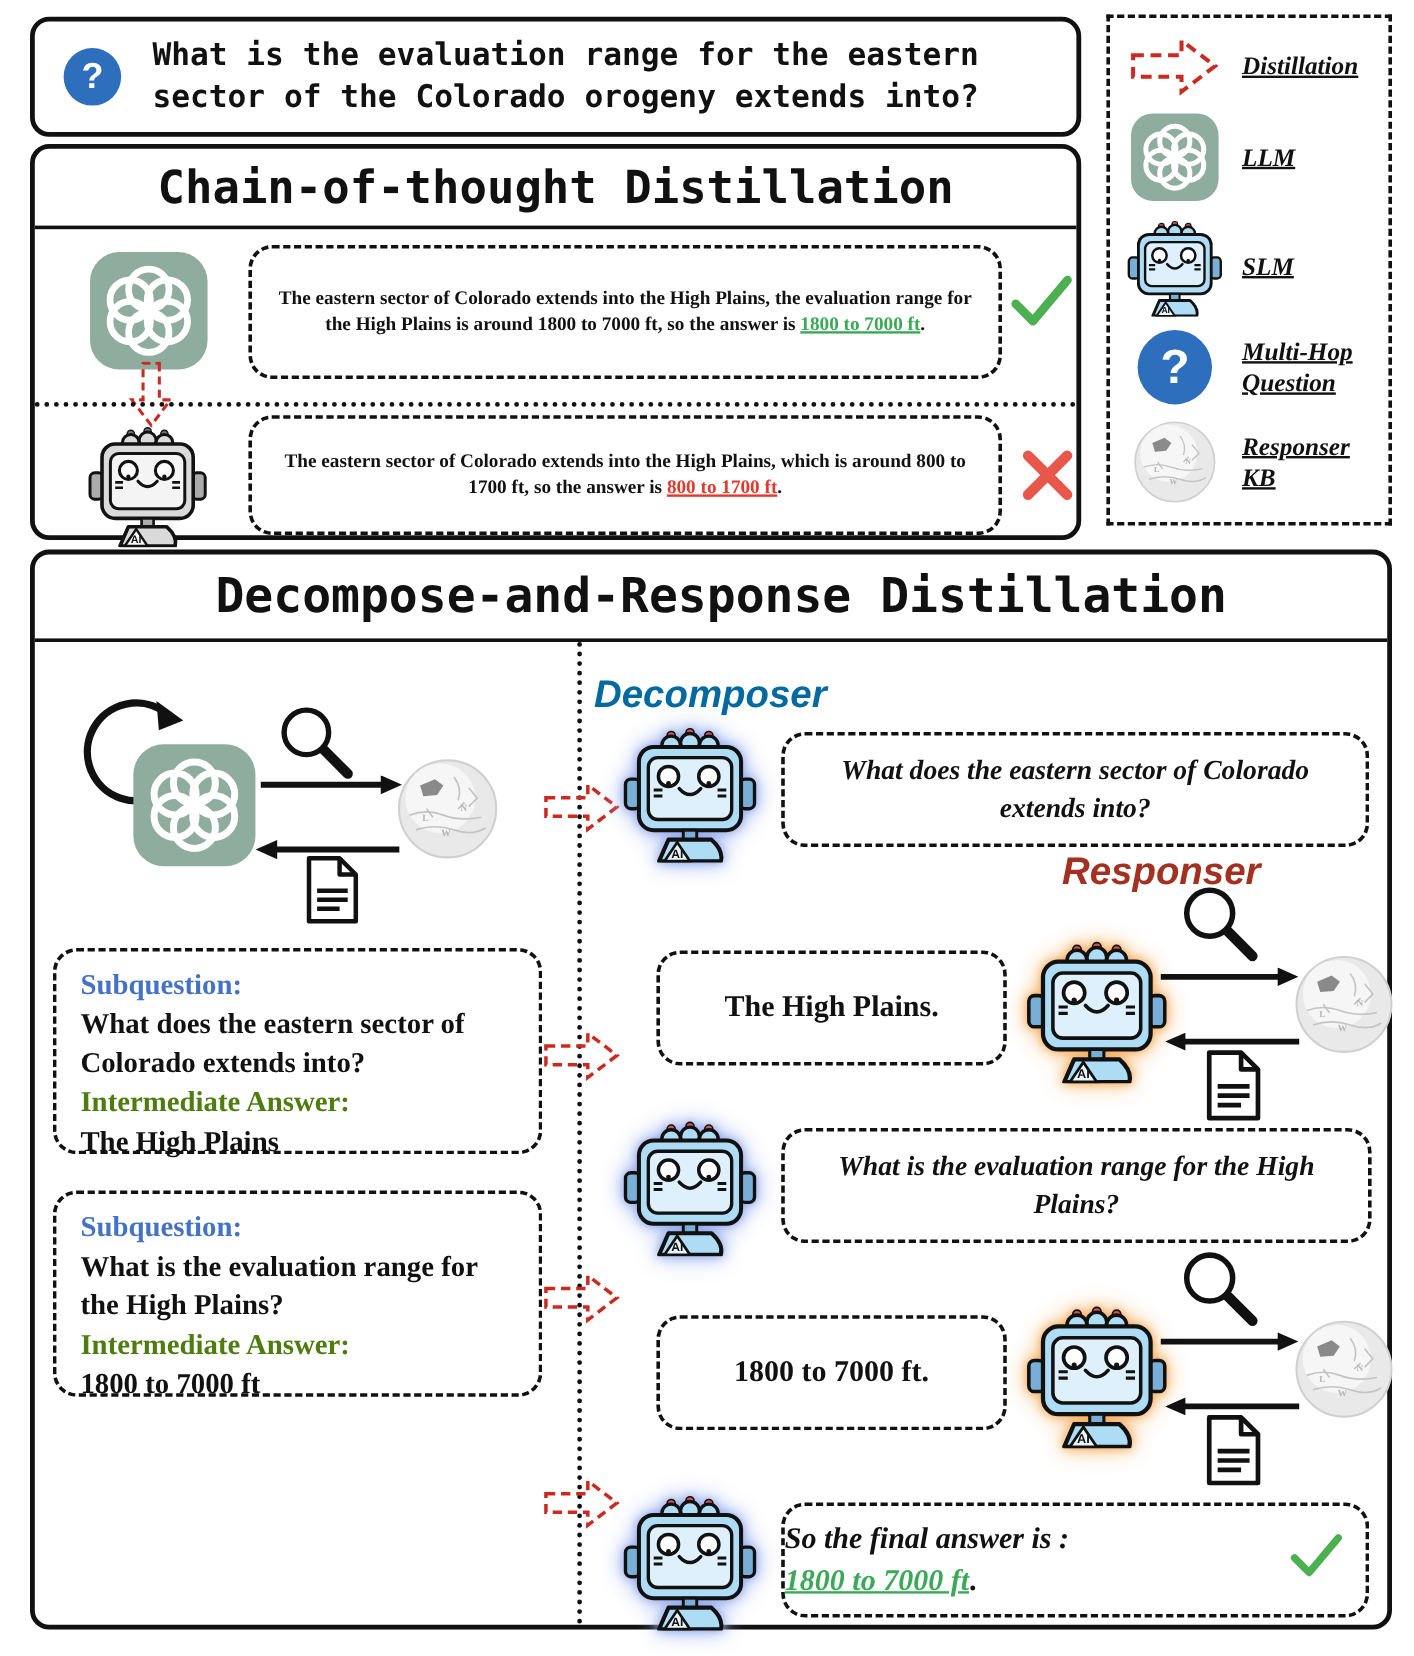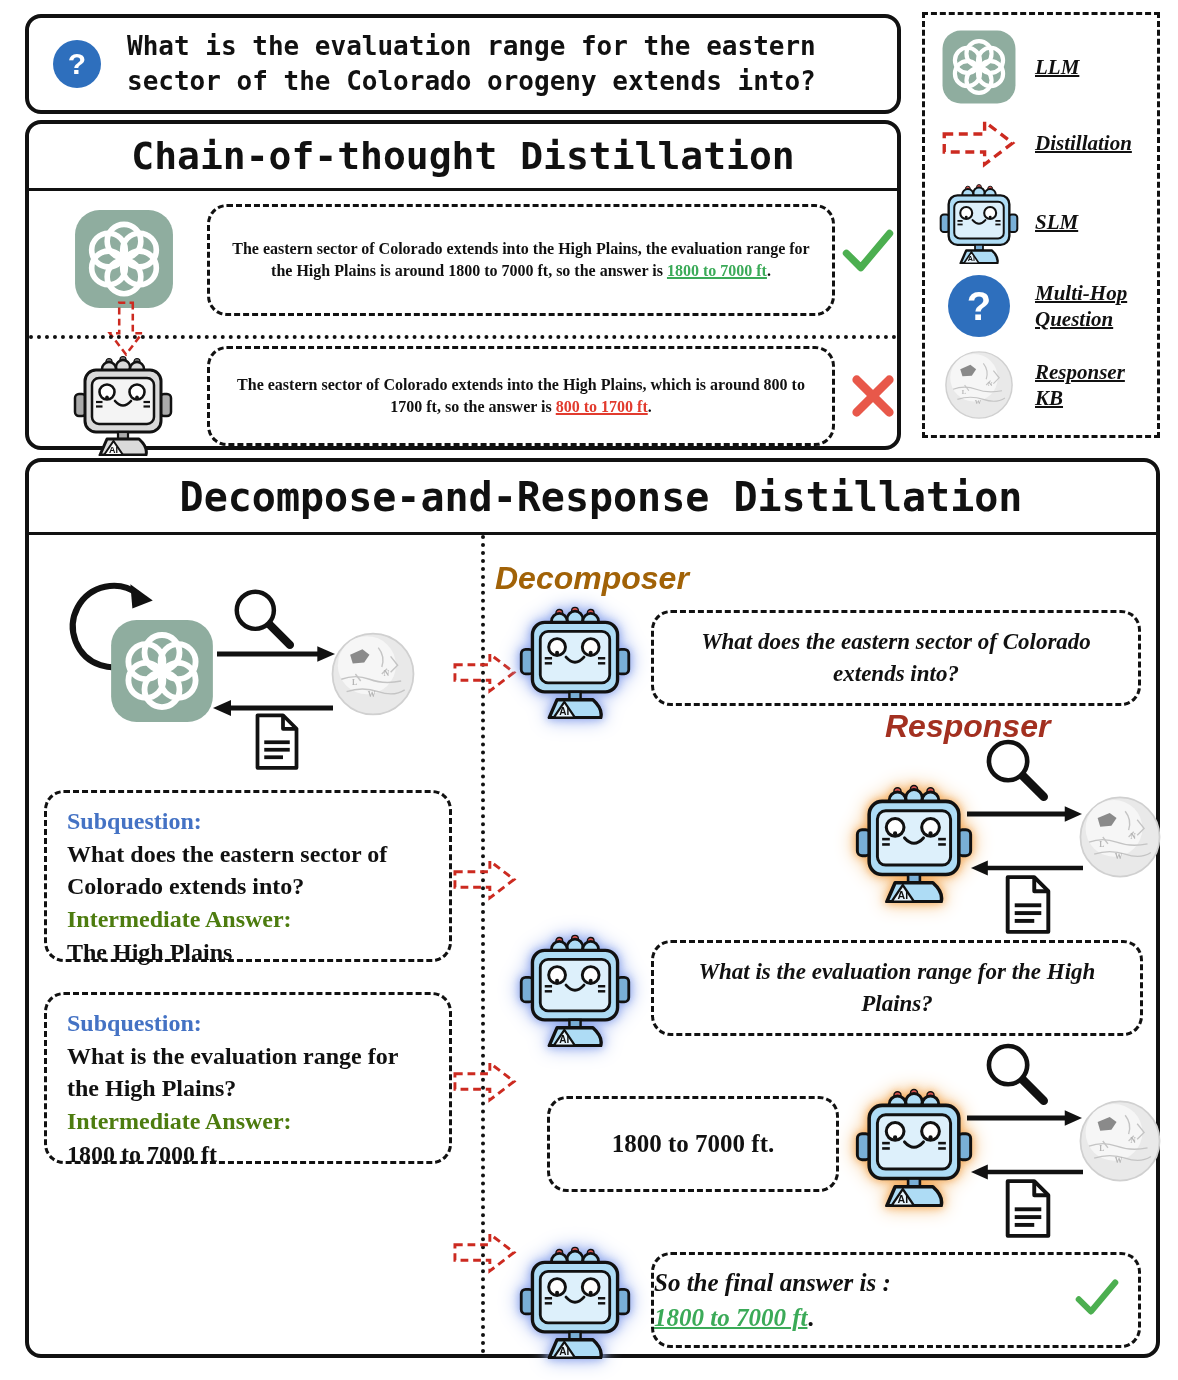--- a/index.html
+++ b/index.html
@@ -135,33 +135,33 @@
 
   <div class="abs panel" style="left:25px;top:14px;width:876px;height:100px;display:flex;align-items:center;gap:26px;padding:0 24px;">
     <div class="q-circle" style="width:48px;height:48px;font-size:30px;flex:0 0 48px;">?</div>
     <div class="mono-bold" style="font-size:26px;line-height:1.35;">What is the evaluation range for the eastern sector of the Colorado orogeny extends into?</div>
   </div>
 
   <div class="abs" style="left:922px;top:12px;width:238px;height:426px;border:3px dashed #111;box-sizing:border-box;
               padding:14px 10px;display:flex;flex-direction:column;justify-content:space-between;">
     <div class="legend-row">
       <span class="legend-iconbox">
+        <svg width="74" height="52">
+            <use href="#sym-redarrow"></use>
+          </svg>
+        </span>
+      <span class="legend-label">Distillation</span>
+    </div>
+    <div class="legend-row">
+      <span class="legend-iconbox">
         <svg width="76" height="76">
             <use href="#sym-openai"></use>
           </svg>
         </span>
       <span class="legend-label">LLM</span>
-    </div>
-    <div class="legend-row">
-      <span class="legend-iconbox">
-        <svg width="74" height="52">
-            <use href="#sym-redarrow"></use>
-          </svg>
-        </span>
-      <span class="legend-label">Distillation</span>
     </div>
     <div class="legend-row">
       <span class="legend-iconbox">
         <svg width="80" height="83">
             <use href="#sym-robot"></use>
           </svg>
         </span>
       <span class="legend-label">SLM</span>
     </div>
     <div class="legend-row">
@@ -281,31 +281,32 @@
         </svg></div>
     <div class="abs" style="left:424px;top:597px;">
       <svg width="64" height="45">
           <use href="#sym-redarrow"></use>
         </svg></div>
     <div class="abs" style="left:424px;top:768px;">
       <svg width="64" height="45">
           <use href="#sym-redarrow"></use>
         </svg></div>
 
-    <div class="abs sans-bi" style="left:466px;top:98px;font-size:32px;color:#a16207;">Decomposer</div>
+    <div class="abs sans-bi" style="left:466px;top:98px;font-size:32px;color:#0369a1;">Decomposer</div>
 
     <div class="abs glow-blue" style="left:490px;top:140px;">
       <svg width="112" height="117">
           <use href="#sym-robot"></use>
         </svg></div>
     <div class="abs dashed-box center-text serif-bold qbox-text" style="left:622px;top:148px;width:490px;height:96px;padding:0 30px;">What does the eastern sector of Colorado extends into?</div>
 
     <div class="abs sans-bi" style="left:856px;top:246px;font-size:32px;color:#A33020;">Responser</div>
 
     <div class="abs" style="left:518px;top:318px;width:606px;height:205px;">
+      <div class="abs dashed-box center-text serif-bold rbox-text" style="left:0;top:12px;width:292px;height:96px;">The High Plains.</div>
       <div class="abs glow-orange" style="left:308px;top:0;">
         <svg width="118" height="123">
             <use href="#sym-robot"></use>
           </svg></div>
       <div class="abs" style="left:436px;top:-44px;">
         <svg width="66" height="66">
             <use href="#sym-magnifier"></use>
           </svg></div>
       <div class="abs" style="left:420px;top:26px;">
         <svg width="115" height="16">

